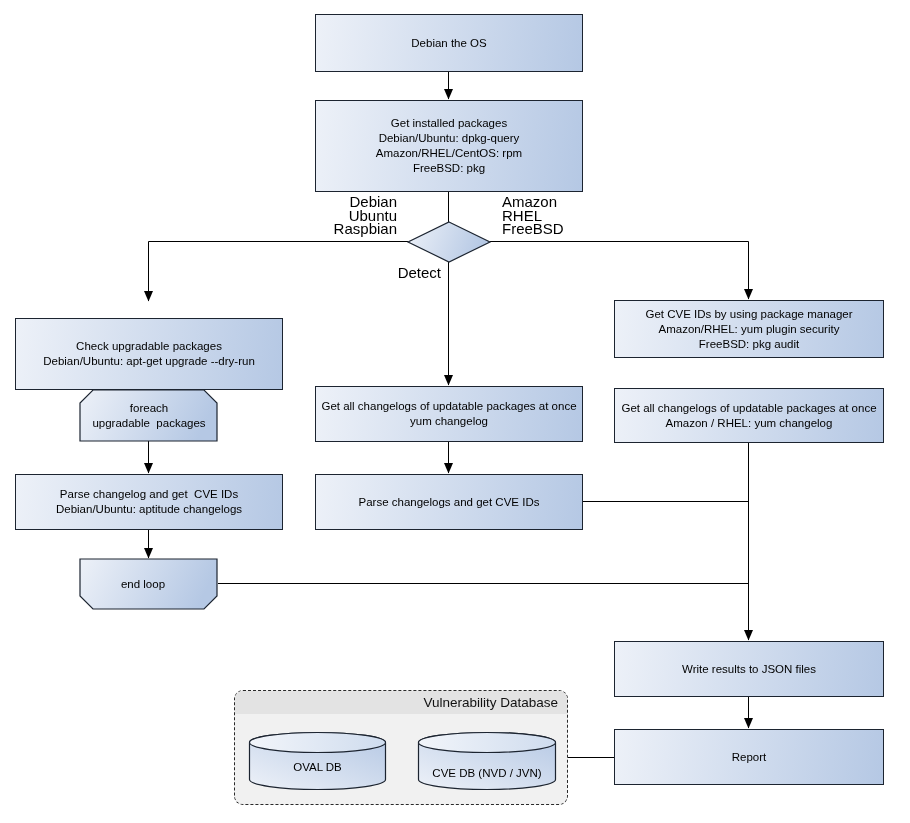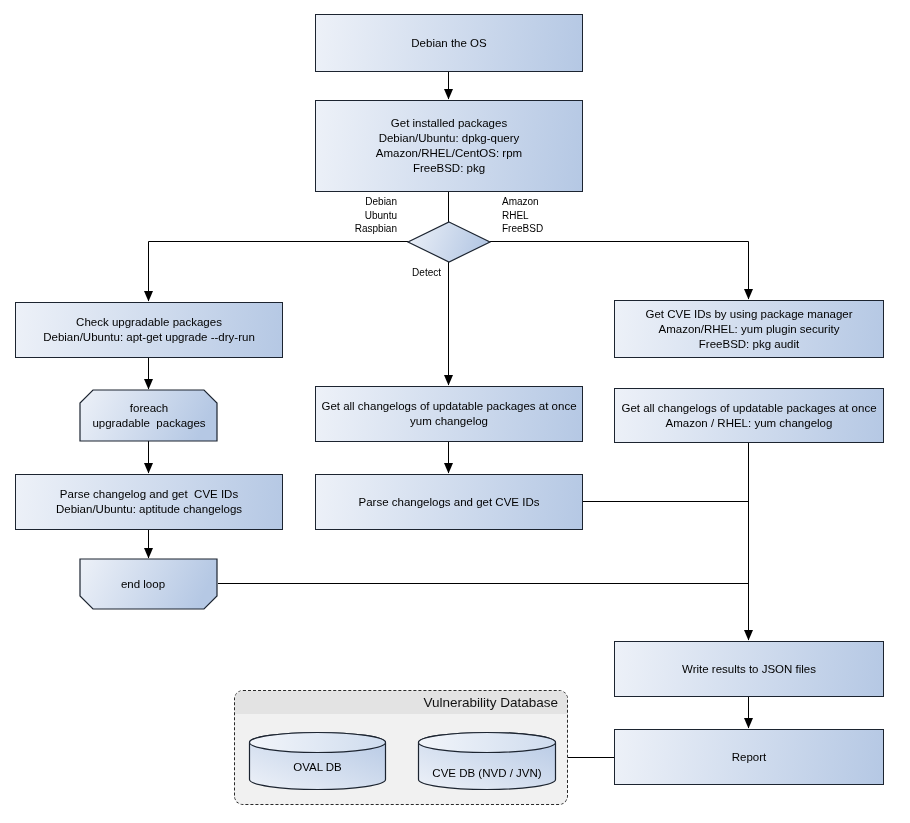--- a/index.html
+++ b/index.html
@@ -25,21 +25,21 @@
     background:linear-gradient(97deg,var(--node-fill-light) 0%,var(--node-fill-dark) 100%);
     border:1px solid var(--node-border);
     box-sizing:border-box;
   }
   .loop-label{
     position:absolute;display:flex;align-items:center;justify-content:center;
     text-align:center;font-size:11.5px;line-height:15px;white-space:pre;
     background:transparent;border:none;
   }
   .elabel{
-    position:absolute;font-size:10px;line-height:13.5px;white-space:pre;
+    position:absolute;font-size:15px;line-height:13.5px;white-space:pre;
   }
   .panel{
     position:absolute;left:234px;top:690px;width:334px;height:115px;
     background:var(--panel-fill);
     border:1.5px dashed #2a2a2a;border-radius:9px;box-sizing:border-box;
   }
   .panel-header{
     position:absolute;left:0;top:0;right:0;height:23px;
     background:var(--panel-header-fill);
     border-radius:8px 8px 0 0;
@@ -101,21 +101,21 @@
     <path class="shape" d="M80,559 H217 V596 L204,609 H93 L80,596 Z" fill="url(#gshape)"></path>
   </svg>
 
   <div class="node" style="left:315px;top:14px;width:268px;height:58px">Debian the OS</div>
 
   <div class="node" style="left:315px;top:100px;width:268px;height:92px">Get installed packages
 Debian/Ubuntu: dpkg-query
 Amazon/RHEL/CentOS: rpm
 FreeBSD: pkg</div>
 
-  <div class="node" style="left:15px;top:302px;width:268px;height:56px">Check upgradable packages
+  <div class="node" style="left:15px;top:318px;width:268px;height:72px">Check upgradable packages
 Debian/Ubuntu: apt-get upgrade --dry-run</div>
 
   <div class="node" style="left:15px;top:474px;width:268px;height:56px">Parse changelog and get  CVE IDs
 Debian/Ubuntu: aptitude changelogs</div>
 
   <div class="node" style="left:315px;top:386px;width:268px;height:56px">Get all changelogs of updatable packages at once
 yum changelog</div>
 
   <div class="node" style="left:315px;top:474px;width:268px;height:56px">Parse changelogs and get CVE IDs</div>
 

